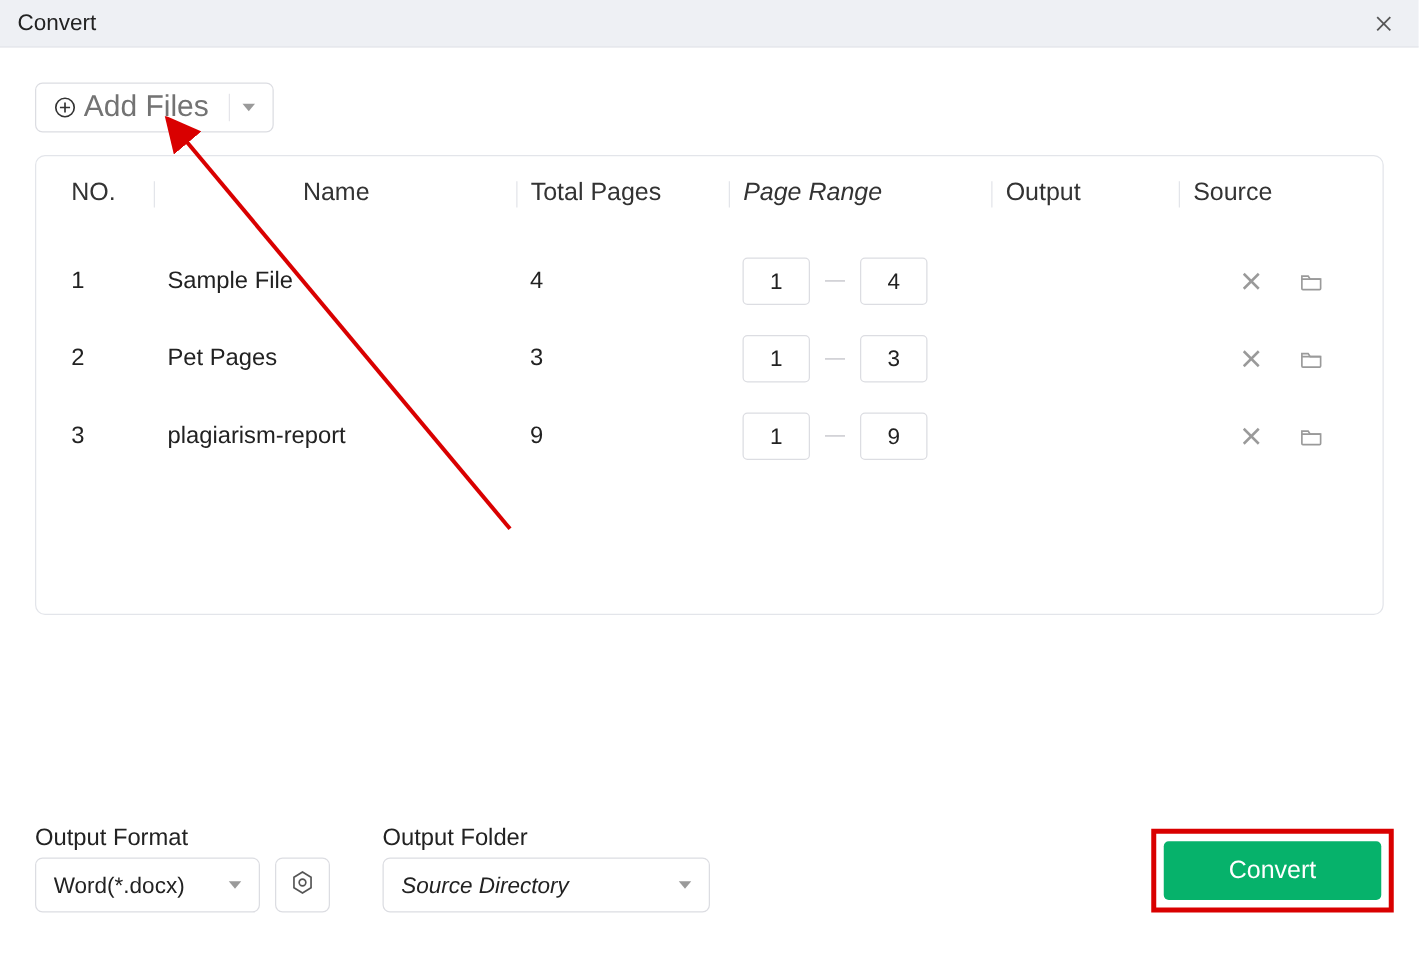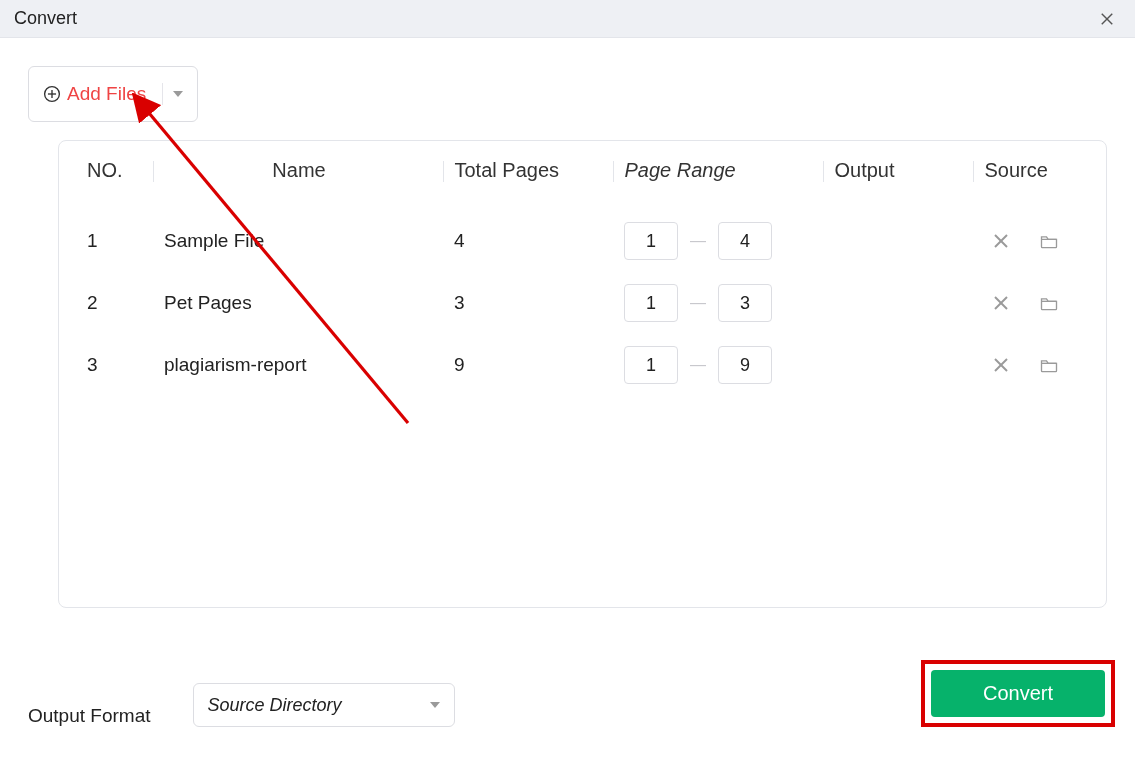--- a/index.html
+++ b/index.html
@@ -28,42 +28,41 @@
     color: #444; cursor: pointer;
   }
   .content {
     padding: 28px 28px 0 28px;
   }
   .toolbar { display: flex; gap: 18px; margin-bottom: 18px; }
   .btn {
     border: 1px solid #dcdde2;
     border-radius: 6px;
     background: #fff;
-    padding: 16px 14px;
-    font-size: 19px;
+    padding: 5px 14px;
+    font-size: 24px;
     display: inline-flex;
     align-items: center;
     gap: 6px;
     cursor: pointer;
-    color: #ef4444;
+    color: #737373;
   }
   .btn .icon { display:inline-flex; align-items:center; }
   .btn .sep {
     width: 1px; height: 22px; background: #e5e5ea; margin: 0 4px 0 10px;
   }
   .chev-down {
     width: 0; height: 0; border-left:5px solid transparent; border-right:5px solid transparent; border-top:6px solid #9a9a9a;
   }
   .table-wrap {
     border: 1px solid #e3e5ea;
     border-radius: 8px;
-    height: 468px;
+    height: 368px;
     overflow: hidden;
     position: relative;
-    margin-left: 30px;
   }
   table {
     width: 100%;
     border-collapse: collapse;
   }
   thead th {
     text-align: left;
     font-weight: 400;
     font-size: 20px;
     color: #333;
@@ -276,22 +275,37 @@
       <polygon points="0 0, 9 4.5, 0 9" fill="#d90000"></polygon>
     </marker>
   </defs>
   <line x1="280" y1="330" x2="16" y2="14" stroke="#d90000" stroke-width="3.2" marker-end="url(#arrowhead)"></line>
 </svg>
 
 <div class="bottom">
   <div class="bottom-left">
     <div class="field-group">
       <span class="field-label">Output Format</span>
+      <div class="format-row">
+        <div class="select">
+          <span class="sel-text">Word(*.docx)</span>
+          <span class="chev-down"></span>
+        </div>
+        <div class="gear-hex">
+          <span>
+            <svg width="20" height="20" viewBox="0 0 24 24" fill="none" stroke="#555" stroke-width="1.6">
+              <polygon points="12,2 20.2,7 20.2,17 12,22 3.8,17 3.8,7"></polygon>
+              <circle cx="12" cy="12" r="3.2"></circle>
+            </svg>
+          </span>
+        </div>
+      </div>
     </div>
     <div class="field-group">
+      <span class="field-label">Output Folder</span>
       <div class="select folder">
         <span class="sel-text">Source Directory</span>
         <span class="chev-down"></span>
       </div>
     </div>
   </div>
   <div class="convert-wrap">
     <button class="convert-btn">
       <span>Convert</span>
     </button>

